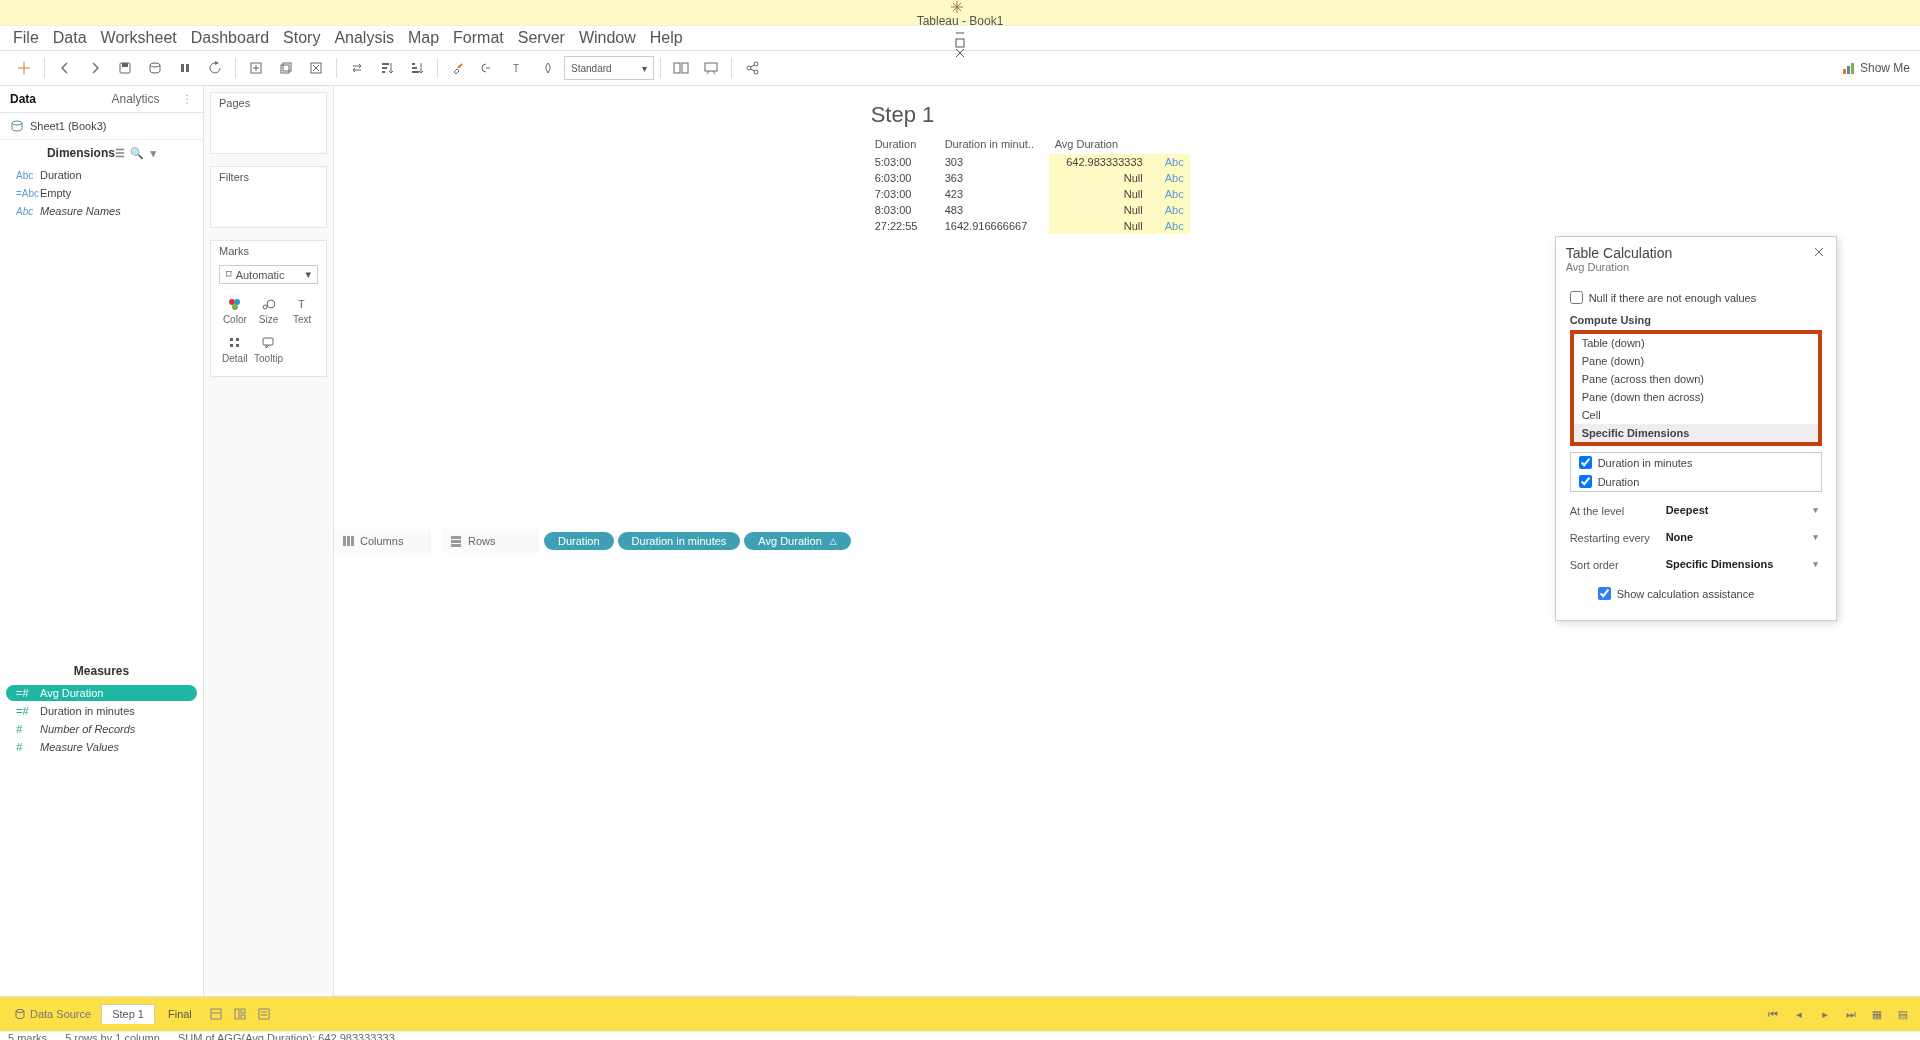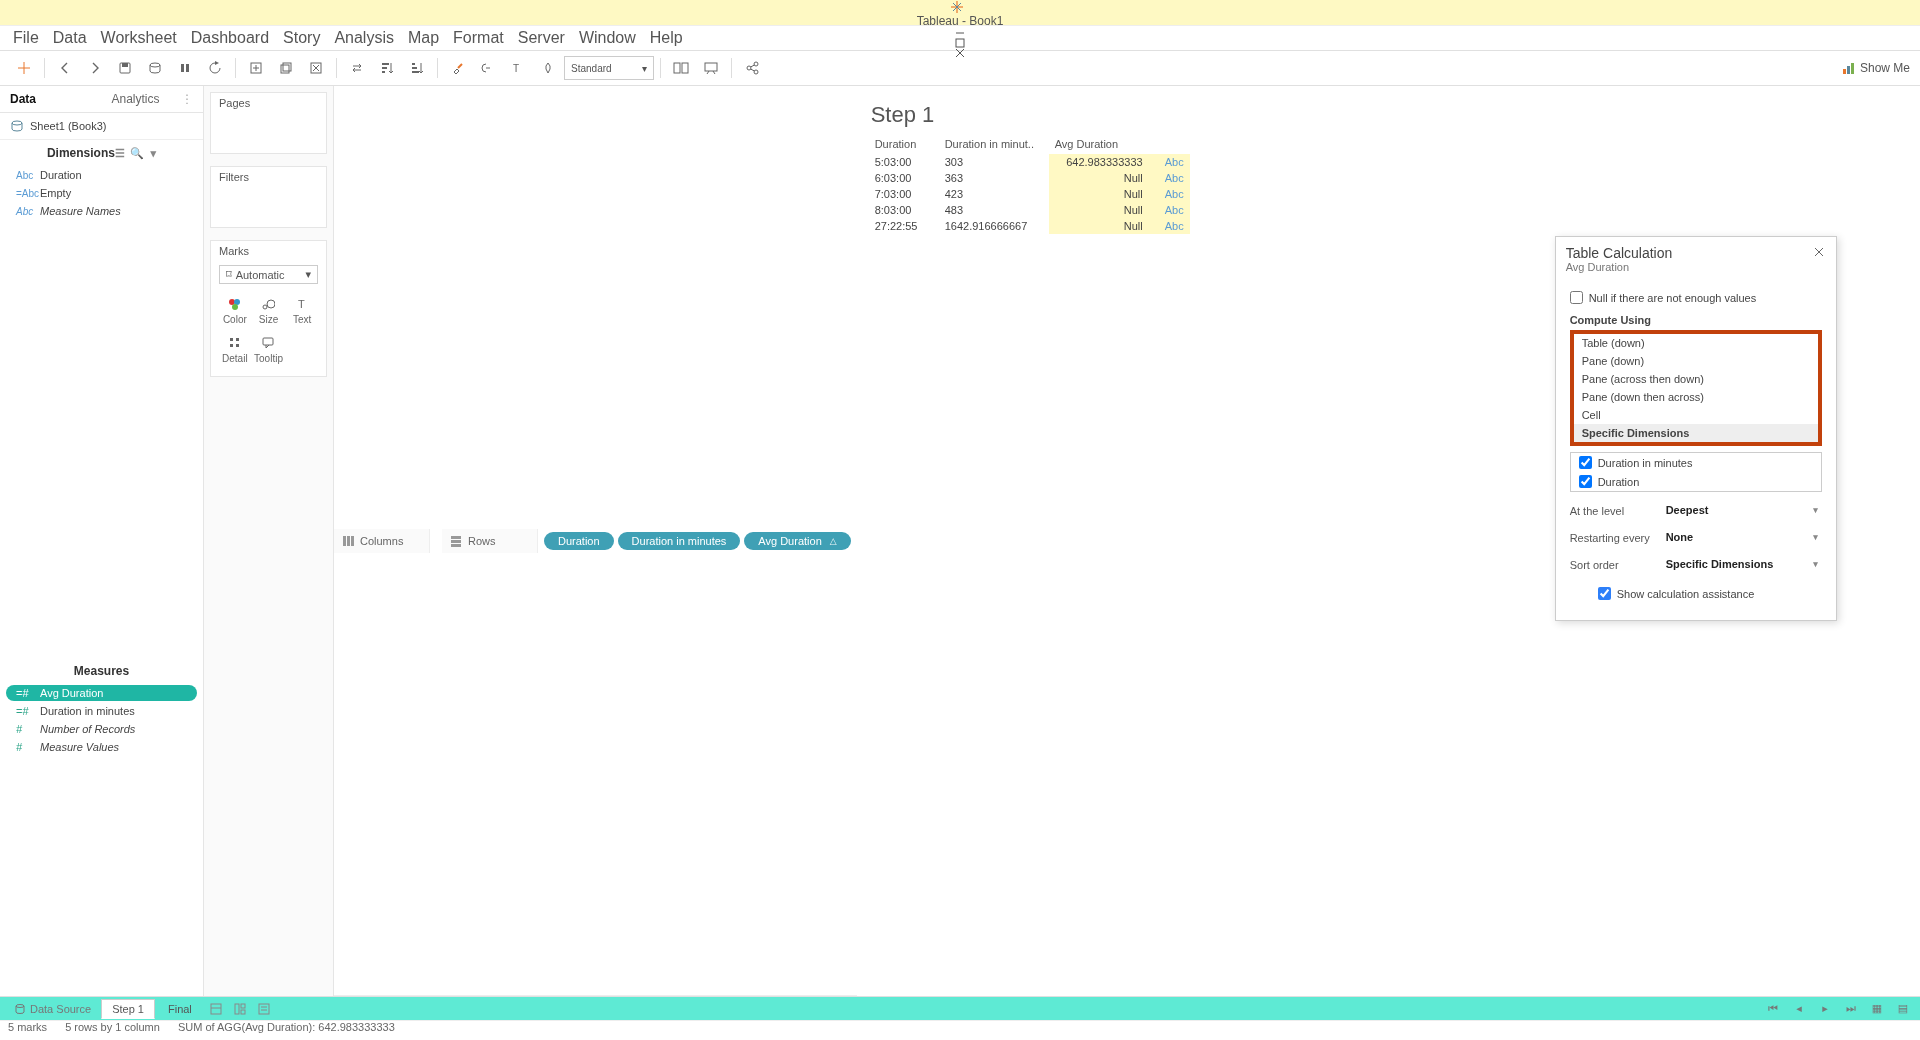--- a/index.html
+++ b/index.html
@@ -68,21 +68,21 @@
   table.dt th { text-align:left; font-weight:400; color:#555; padding:2px 6px 4px; }
   table.dt td { padding:2px 6px; color:#444; }
   table.dt td.hl { background:#fff9c4; }
   table.dt td.abc { color:#5a9bd4; text-align:right; padding-left:16px; padding-right:6px; }
   .col-dur { width:70px; }
   .col-min { width:110px; }
   .col-avg { width:100px; text-align:right;}
   .col-abc { width:36px; }
 
   
-  .sheet-tabs { height:24px; border-top:1px solid #e0e0e0; display:flex; align-items:center; padding:11px 6px; gap:2px; font-size:11px; color:#555; background:#5eead4;}
+  .sheet-tabs { height:24px; border-top:1px solid #e0e0e0; display:flex; align-items:center; padding:17px 6px; gap:2px; font-size:11px; color:#555; background:#fde047;}
   .sheet-tabs .stab { padding:3px 10px; border:1px solid transparent; }
   .sheet-tabs .stab.active { background:#fff; border:1px solid #ccc; border-bottom-color:#fff; }
   .sheet-tabs .sbtn { width:22px; height:20px; display:flex; align-items:center; justify-content:center; color:#777; }
   .sheet-tabs .navbtns { margin-left:auto; display:flex; gap:4px; }
 
   
   .statusbar { height:20px; border-top:1px solid #eee; display:flex; align-items:flex-start; gap:18px; padding:0 8px; font-size:11px; color:#666; }
 
   
   .dialog { position:absolute; left:698px; top:150px; width:282px; background:#fff; border:1px solid #ccc; box-shadow:2px 2px 8px rgba(0,0,0,.15); }

